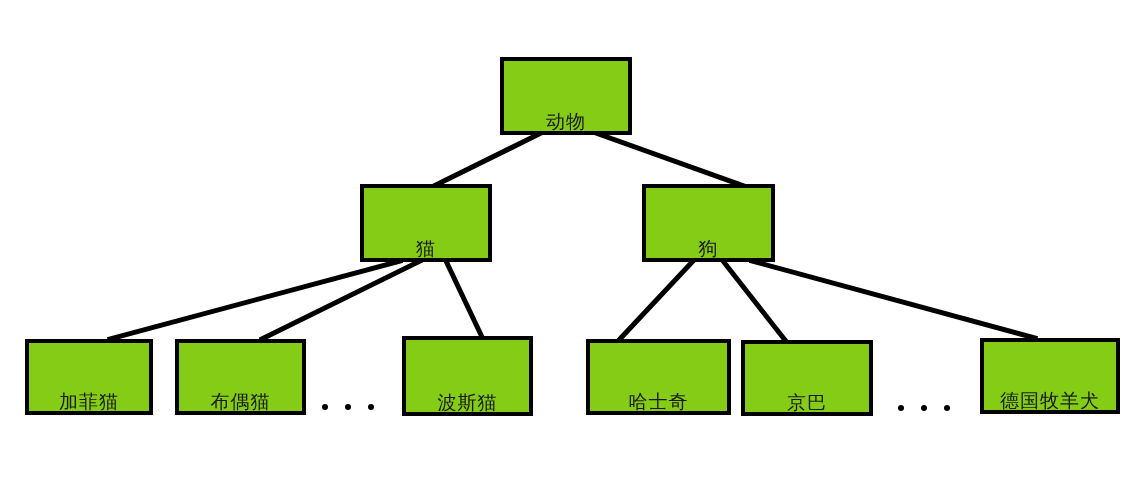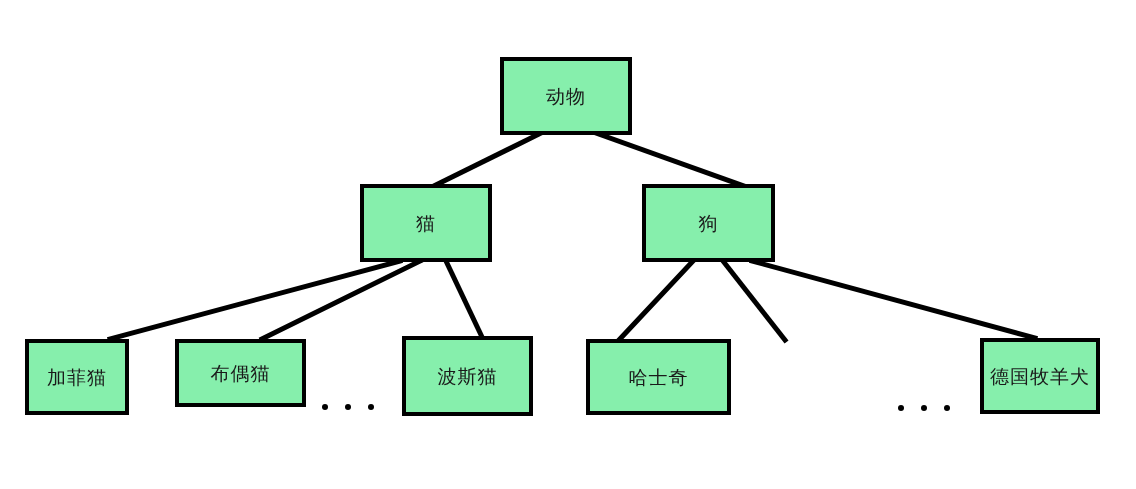--- a/index.html
+++ b/index.html
@@ -23,23 +23,23 @@
     position: absolute;
     left: 0;
     top: 0;
     width: 1136px;
     height: 489px;
   }
   .node {
     position: absolute;
     box-sizing: border-box;
     border: 4px solid #000000;
-    background: #86efac;
+    background: #84cc16;
     display: flex;
-    align-items: center;
+    align-items: flex-end;
     justify-content: center;
     color: #000000;
   }
   .node-label {
     font-size: 19px;
     line-height: 1;
     letter-spacing: 1px;
     white-space: nowrap;
     color: #1a1a1a;
   }
@@ -79,46 +79,49 @@
   </div>
 
   <div class="node" style="left:360px; top:184px; width:132px; height:78px;">
     <span class="node-label">猫</span>
   </div>
 
   <div class="node" style="left:642px; top:184px; width:133px; height:78px;">
     <span class="node-label">狗</span>
   </div>
 
-  <div class="node" style="left:25px; top:339px; width:104px; height:76px;">
+  <div class="node" style="left:25px; top:339px; width:128px; height:76px;">
     <span class="node-label">加菲猫</span>
   </div>
 
-  <div class="node" style="left:175px; top:339px; width:131px; height:68px;">
+  <div class="node" style="left:175px; top:339px; width:131px; height:76px;">
     <span class="node-label">布偶猫</span>
   </div>
 
   <div class="ellipsis" style="left:322px; top:404px;">
     <span class="dot"></span>
     <span class="dot"></span>
     <span class="dot"></span>
   </div>
 
   <div class="node" style="left:402px; top:336px; width:131px; height:80px;">
     <span class="node-label">波斯猫</span>
   </div>
 
   <div class="node" style="left:586px; top:339px; width:145px; height:76px;">
     <span class="node-label">哈士奇</span>
   </div>
 
+  <div class="node" style="left:741px; top:340px; width:132px; height:76px;">
+    <span class="node-label">京巴</span>
+  </div>
 
   <div class="ellipsis" style="left:898px; top:405px;">
     <span class="dot"></span>
     <span class="dot"></span>
     <span class="dot"></span>
   </div>
 
-  <div class="node" style="left:980px; top:338px; width:120px; height:76px;">
+  <div class="node" style="left:980px; top:338px; width:140px; height:76px;">
     <span class="node-label">德国牧羊犬</span>
   </div>
 
 </div>
 
 </body></html>

